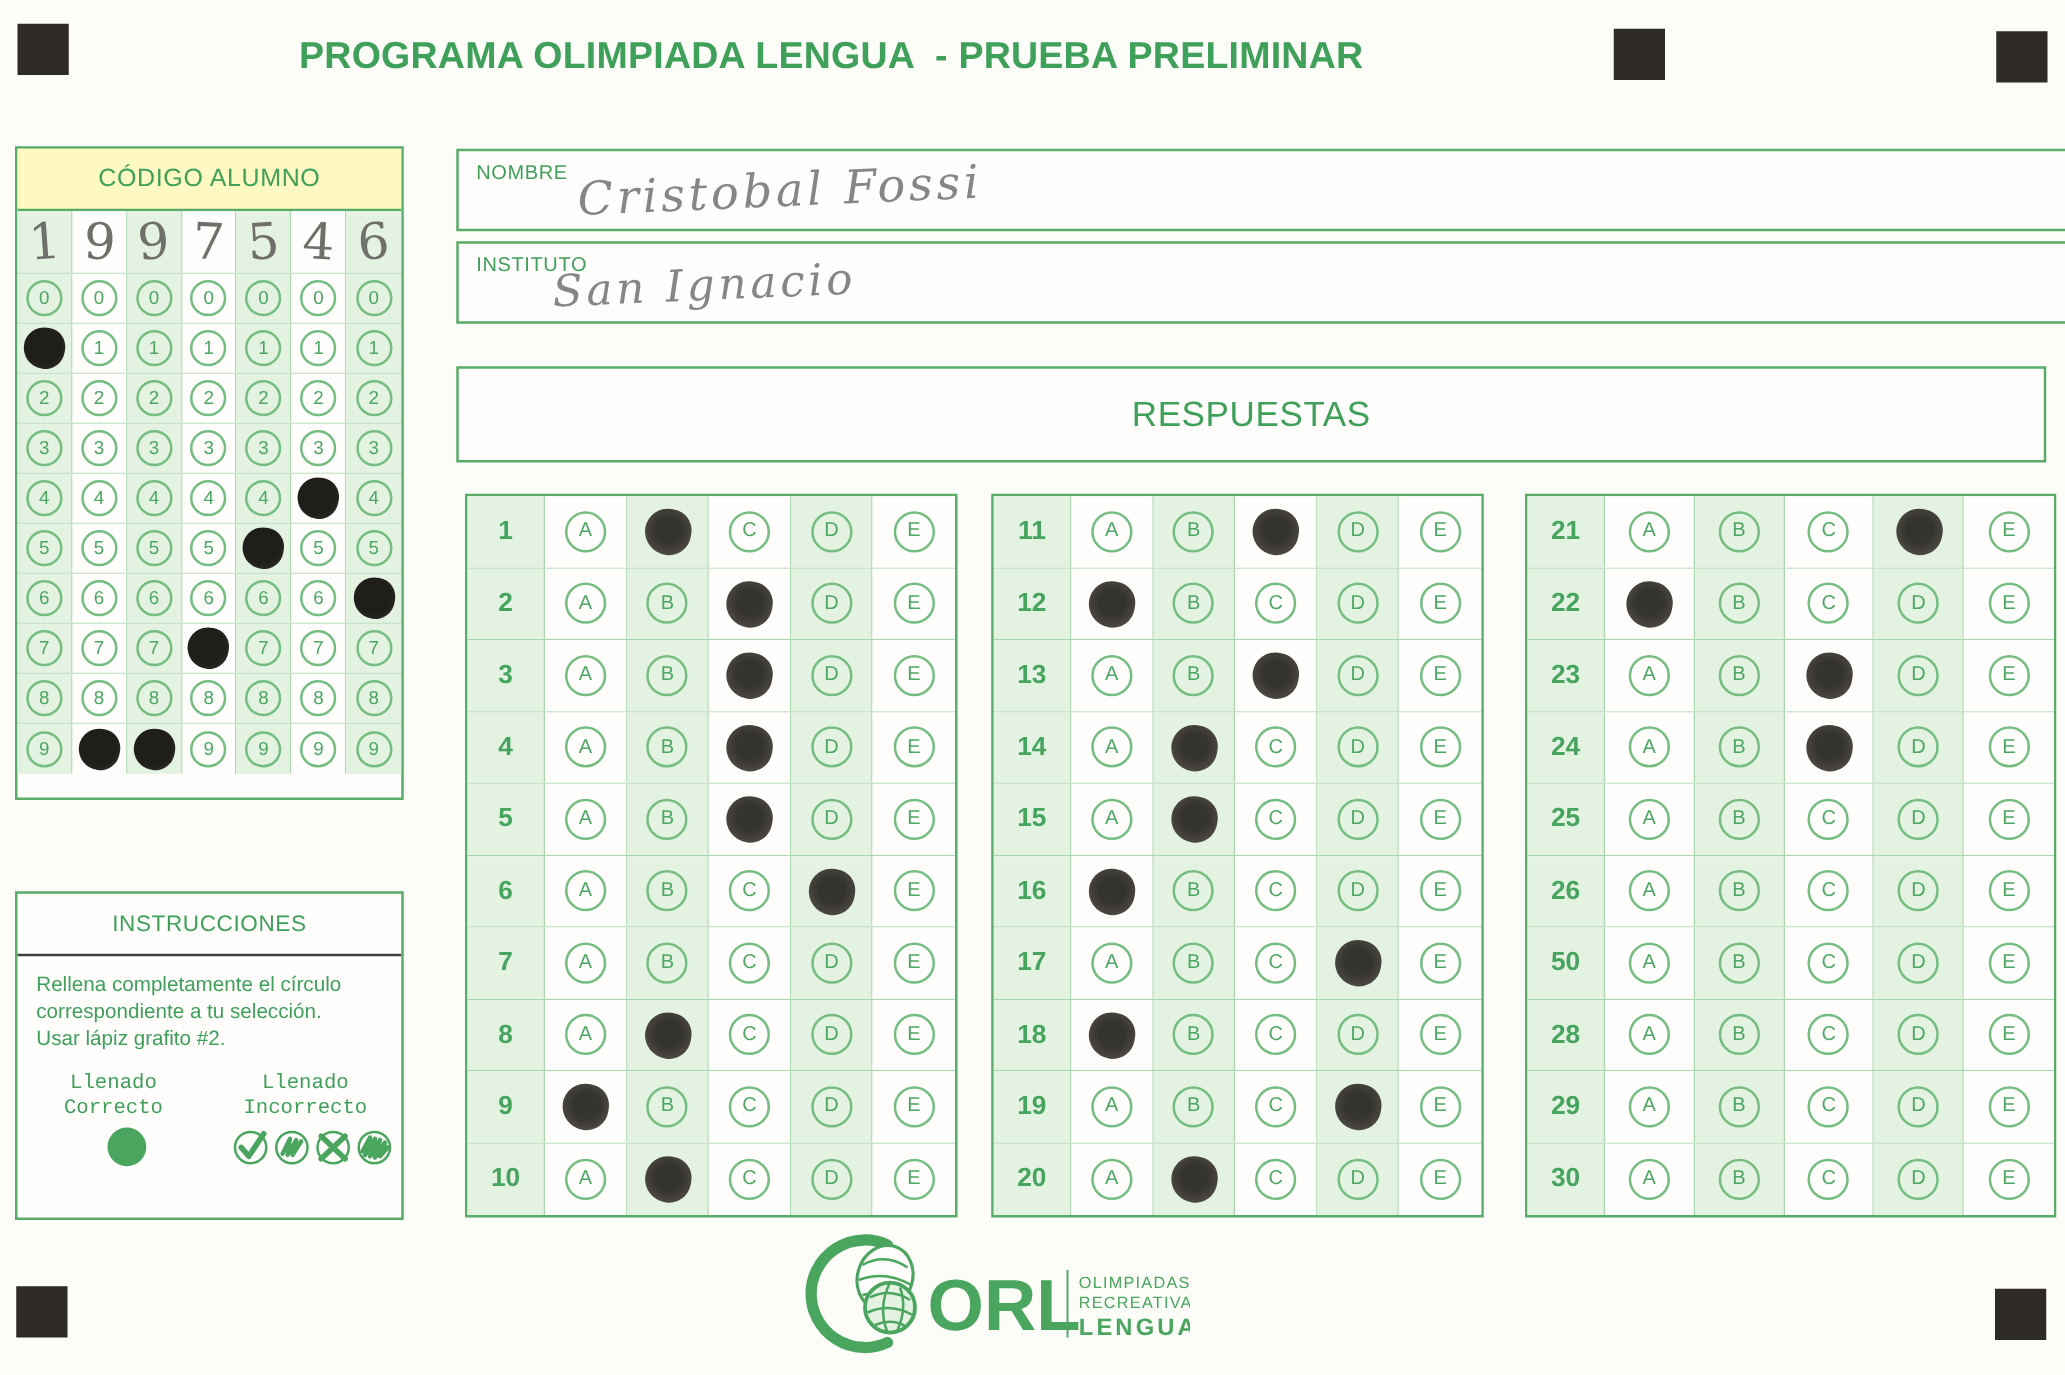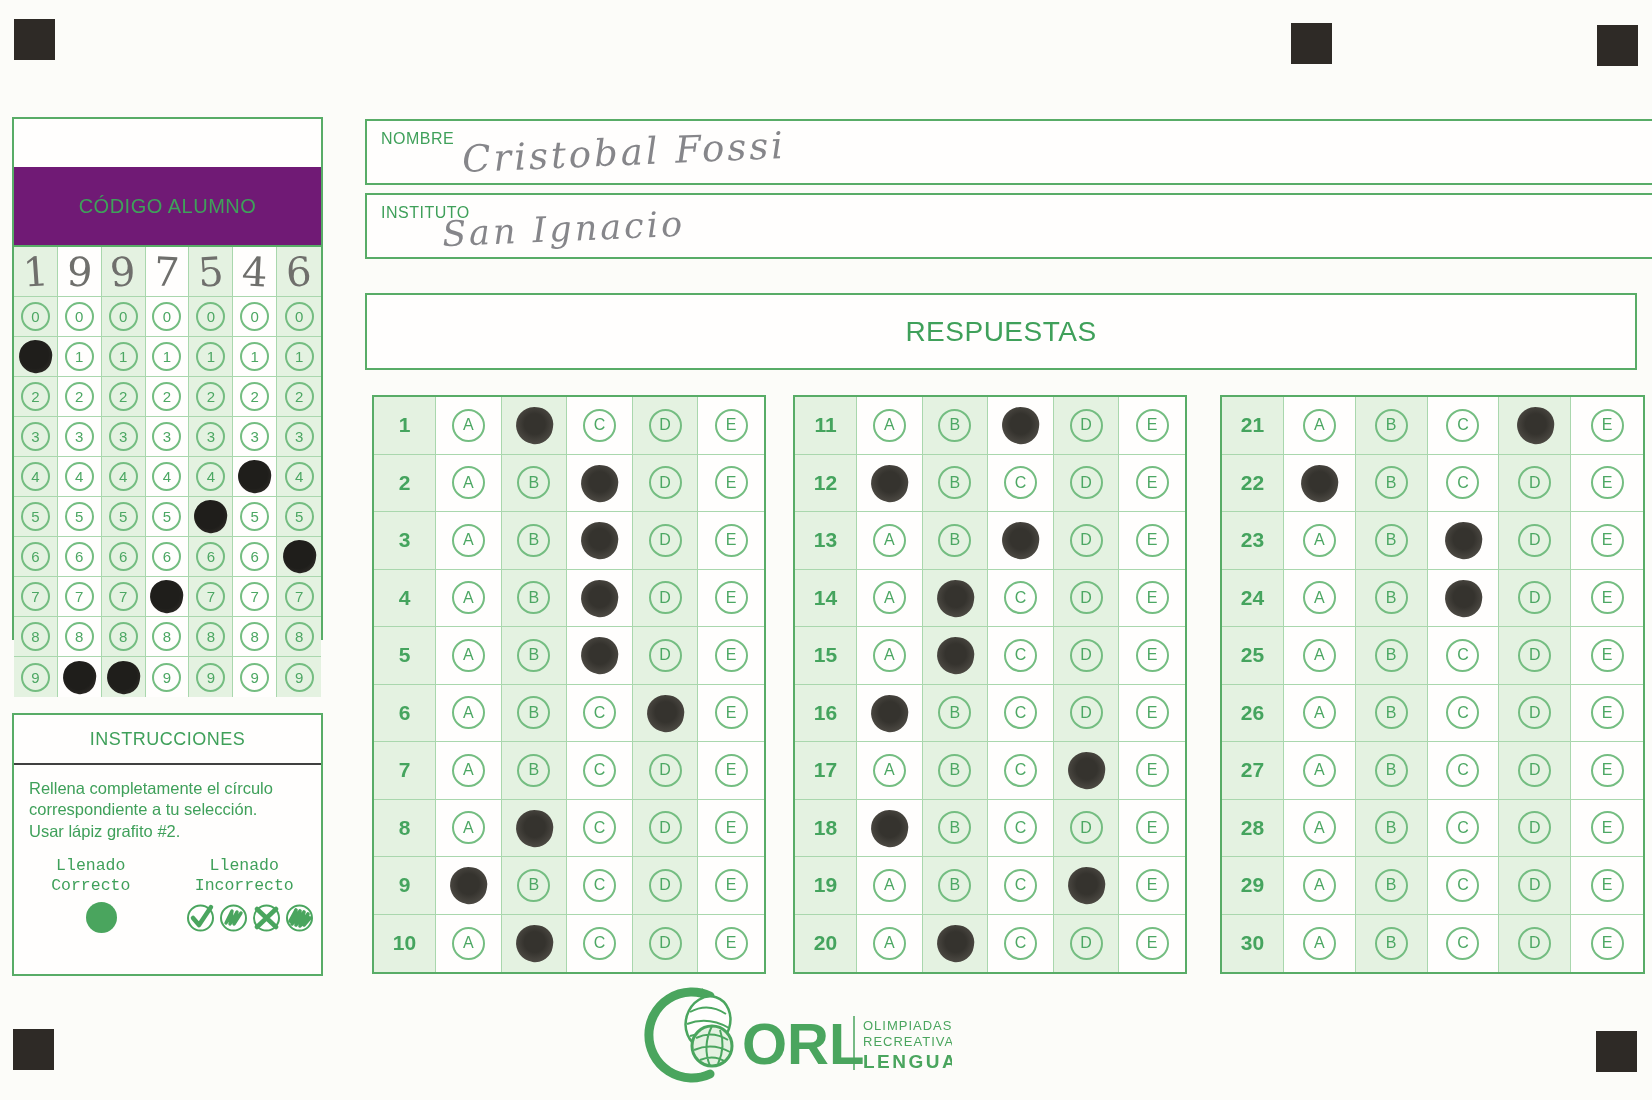--- a/index.html
+++ b/index.html
@@ -13,23 +13,23 @@
   .title {
     position:absolute; top:28px; left:0; width:1330px; text-align:center;
     color:#3fa05a; font-size:30px; font-weight:700; letter-spacing:0.2px;
     white-space:pre;
   }
   .gbox { position:absolute; border:2px solid #58ac67; background:#fffefd; }
 
   
   .codigo { left:12px; top:117px; width:311px; height:523px; }
   .codigo-header {
-    height:80px; display:flex; align-items:center; justify-content:center;
+    height:50px; display:flex; align-items:center; justify-content:center;
     color:#3fa05a; font-size:20px; letter-spacing:0.5px;
-    border-bottom:2px solid #58ac67; background:#701a75;margin-top:48px;
+    border-bottom:2px solid #58ac67; background:#fef9c3;
   }
   .c-row { display:grid; grid-template-columns:repeat(7,1fr); border-bottom:1px solid #a9d7ad; }
   .c-row:last-child { border-bottom:none; }
   .c-row.digit-row { height:50px; }
   .c-row.bubble-row { height:40px; }
   .c-cell {
     display:flex; align-items:center; justify-content:center;
     border-right:1px solid #a9d7ad; background:#fffefd; position:relative;
   }
   .c-cell:last-child { border-right:none; }
@@ -124,20 +124,21 @@
 <body>
 
 <div class="sheet">
 
   <div class="regmark" style="left:14px; top:19px;"></div>
   <div class="regmark" style="left:1291px; top:23px;"></div>
   <div class="regmark" style="left:1597px; top:25px;"></div>
   <div class="regmark" style="left:13px; top:1029px;"></div>
   <div class="regmark" style="left:1596px; top:1031px;"></div>
 
+  <div class="title">PROGRAMA OLIMPIADA LENGUA  - PRUEBA PRELIMINAR</div>
 
   <div class="gbox codigo">
     <div class="codigo-header">CÓDIGO ALUMNO</div>
     <div id="codigo-grid">
         <div class="c-row digit-row">
           <div class="c-cell shade">
             <span class="hand-digit">1</span>
           </div>
           <div class="c-cell">
             <span class="hand-digit">9</span>
@@ -893,21 +894,21 @@
           <div class="opt-bubble">C</div>
         </div>
         <div class="opt-cell shade">
           <div class="opt-bubble">D</div>
         </div>
         <div class="opt-cell">
           <div class="opt-bubble">E</div>
         </div>
       </div>
       <div class="q-row">
-        <div class="q-num">27</div>
+        <div class="q-num">50</div>
         <div class="opt-cell">
           <div class="opt-bubble">A</div>
         </div>
         <div class="opt-cell shade">
           <div class="opt-bubble">B</div>
         </div>
         <div class="opt-cell">
           <div class="opt-bubble">C</div>
         </div>
         <div class="opt-cell shade">

